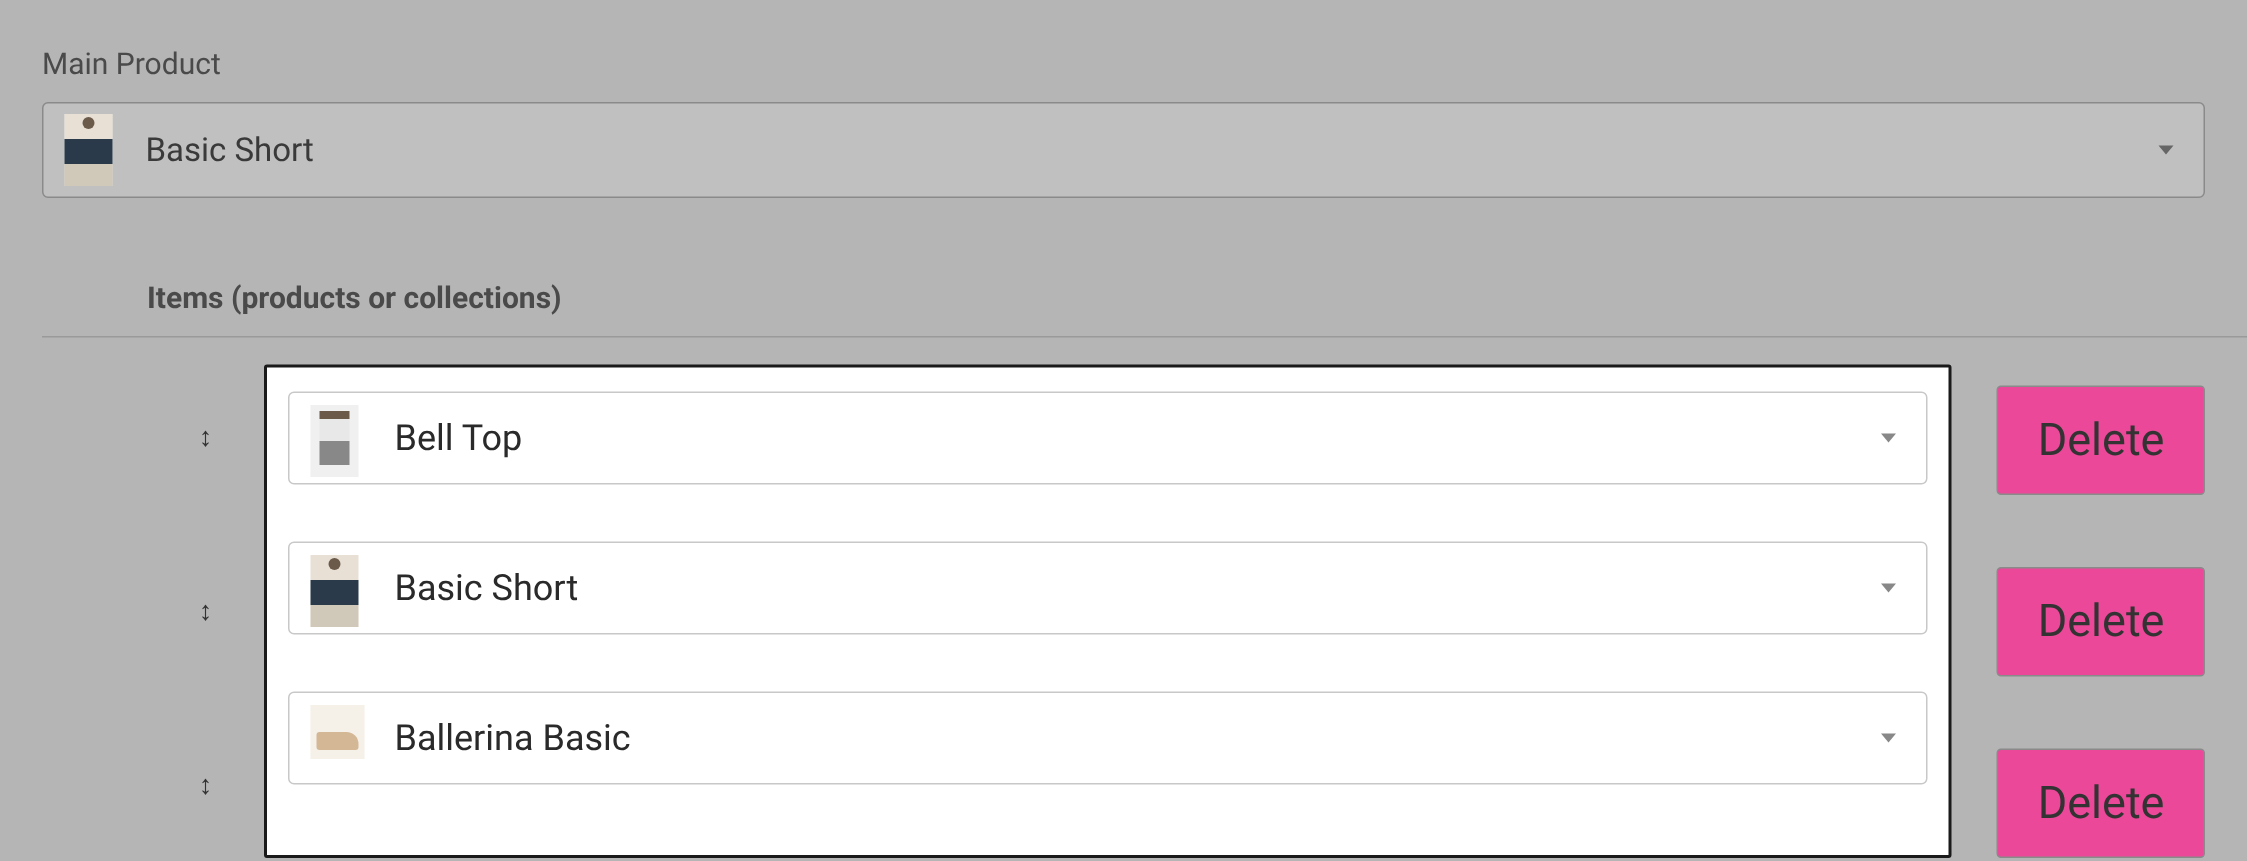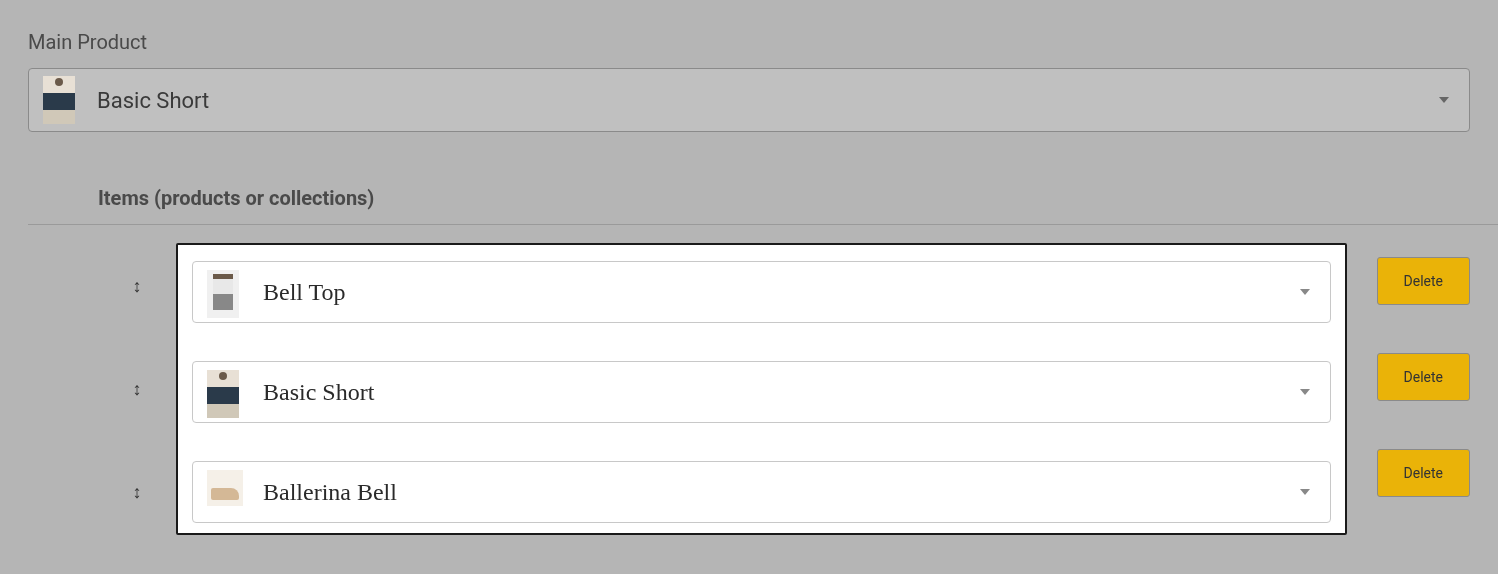--- a/index.html
+++ b/index.html
@@ -158,40 +158,39 @@
       background: #fff;
       border: 1px solid #c8c8c8;
       border-radius: 4px;
       padding: 6px 14px;
       height: 62px;
       cursor: pointer;
     }
     .item-select .select-text {
       font-size: 24px;
       color: #2a2a2a;
-      font-family: Liberation Serif, serif;
     }
     .item-select .chevron {
       border-top-color: #888;
     }
     .actions-col {
       display: flex;
       flex-direction: column;
       gap: 48px;
       padding: 14px 0 0 30px;
     }
     .delete-btn {
-      background: #eab308;
+      background: #ec4899;
       border: 1px solid #8a8a8a;
       border-radius: 3px;
       padding: 14px 26px;
-      font-size: 14px;
+      font-size: 30px;
       color: #333;
       cursor: pointer;
-      height: 48px;
+      height: 73px;
       font-family: inherit;
     }
     .item-thumb {
       width: 30px;
       height: 44px;
       margin-right: 26px;
       flex-shrink: 0;
     }
   </style>
 </head>
@@ -233,21 +232,21 @@
             <div class="thumb-person"></div>
           </div>
           <div class="select-text">Basic Short</div>
           <div class="chevron"></div>
         </div>
 
         <div class="item-select">
           <div class="item-thumb">
             <div class="thumb-shoe"></div>
           </div>
-          <div class="select-text">Ballerina Bell</div>
+          <div class="select-text">Ballerina Basic</div>
           <div class="chevron"></div>
         </div>
       </div>
 
       <div class="actions-col">
         <button class="delete-btn">Delete</button>
         <button class="delete-btn">Delete</button>
         <button class="delete-btn">Delete</button>
       </div>
     </div>

